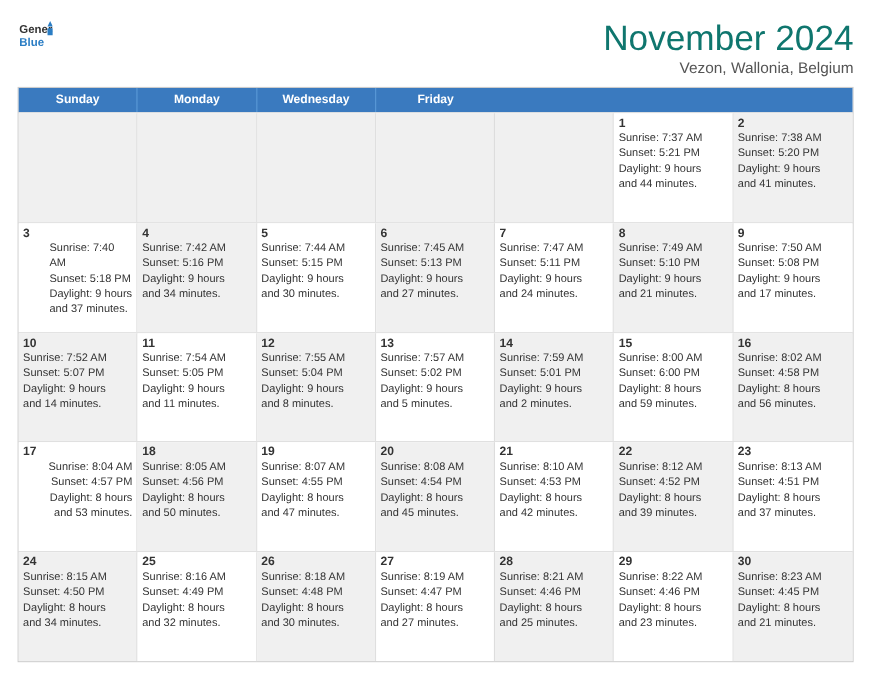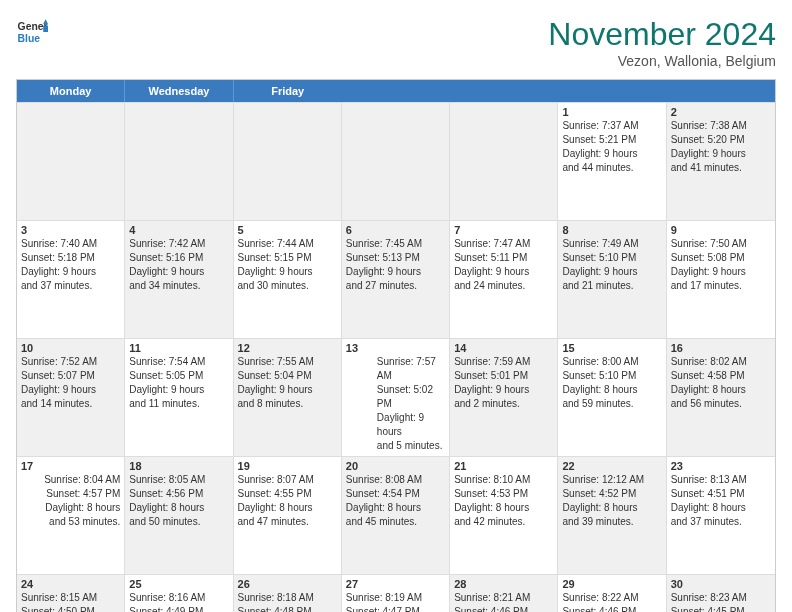--- a/index.html
+++ b/index.html
@@ -112,20 +112,21 @@
       </svg>
     </div>
     <div class="title-area">
       <div class="month-title">November 2024</div>
       <div class="location">Vezon, Wallonia, Belgium</div>
     </div>
   </div>
 
   <div class="calendar">
     <div class="cal-header">
+    <div class="cal-header-cell">Sunday</div>
         <div class="cal-header-cell">Monday</div>
         <div class="cal-header-cell">Wednesday</div>
         <div class="cal-header-cell">Friday</div>
       </div>
     <div class="cal-body">
     <div class="cal-row">
           <div class="cal-cell shaded empty"></div>
           <div class="cal-cell shaded empty"></div>
           <div class="cal-cell shaded empty"></div>
           <div class="cal-cell shaded empty"></div>
@@ -141,21 +142,21 @@
             <span class="day-num">2</span>
             <div class="day-info" style="white-space: pre-line;">Sunrise: 7:38 AM
 Sunset: 5:20 PM
 Daylight: 9 hours
 and 41 minutes.</div>
           </div>
         </div>
         <div class="cal-row">
           <div class="cal-cell">
             <span class="day-num">3</span>
-            <div class="day-info" style="white-space: pre-line;">Sunrise: 7:40 AM
+            <div class="day-info" style="white-space: pre-line; margin-left: 24px;">Sunrise: 7:40 AM
 Sunset: 5:18 PM
 Daylight: 9 hours
 and 37 minutes.</div>
           </div>
           <div class="cal-cell shaded">
             <span class="day-num">4</span>
             <div class="day-info" style="white-space: pre-line;">Sunrise: 7:42 AM
 Sunset: 5:16 PM
 Daylight: 9 hours
 and 34 minutes.</div>
@@ -213,36 +214,36 @@
           </div>
           <div class="cal-cell shaded">
             <span class="day-num">12</span>
             <div class="day-info" style="white-space: pre-line;">Sunrise: 7:55 AM
 Sunset: 5:04 PM
 Daylight: 9 hours
 and 8 minutes.</div>
           </div>
           <div class="cal-cell">
             <span class="day-num">13</span>
-            <div class="day-info" style="white-space: pre-line; margin-left: 31px;">Sunrise: 7:57 AM
+            <div class="day-info" style="white-space: pre-line;">Sunrise: 7:57 AM
 Sunset: 5:02 PM
 Daylight: 9 hours
 and 5 minutes.</div>
           </div>
           <div class="cal-cell shaded">
             <span class="day-num">14</span>
             <div class="day-info" style="white-space: pre-line;">Sunrise: 7:59 AM
 Sunset: 5:01 PM
 Daylight: 9 hours
 and 2 minutes.</div>
           </div>
           <div class="cal-cell">
             <span class="day-num">15</span>
             <div class="day-info" style="white-space: pre-line;">Sunrise: 8:00 AM
-Sunset: 5:10 PM
+Sunset: 6:00 PM
 Daylight: 8 hours
 and 59 minutes.</div>
           </div>
           <div class="cal-cell shaded">
             <span class="day-num">16</span>
             <div class="day-info" style="white-space: pre-line;">Sunrise: 8:02 AM
 Sunset: 4:58 PM
 Daylight: 8 hours
 and 56 minutes.</div>
           </div>
@@ -278,21 +279,21 @@
           </div>
           <div class="cal-cell">
             <span class="day-num">21</span>
             <div class="day-info" style="white-space: pre-line;">Sunrise: 8:10 AM
 Sunset: 4:53 PM
 Daylight: 8 hours
 and 42 minutes.</div>
           </div>
           <div class="cal-cell shaded">
             <span class="day-num">22</span>
-            <div class="day-info" style="white-space: pre-line;">Sunrise: 12:12 AM
+            <div class="day-info" style="white-space: pre-line;">Sunrise: 8:12 AM
 Sunset: 4:52 PM
 Daylight: 8 hours
 and 39 minutes.</div>
           </div>
           <div class="cal-cell">
             <span class="day-num">23</span>
             <div class="day-info" style="white-space: pre-line;">Sunrise: 8:13 AM
 Sunset: 4:51 PM
 Daylight: 8 hours
 and 37 minutes.</div>

